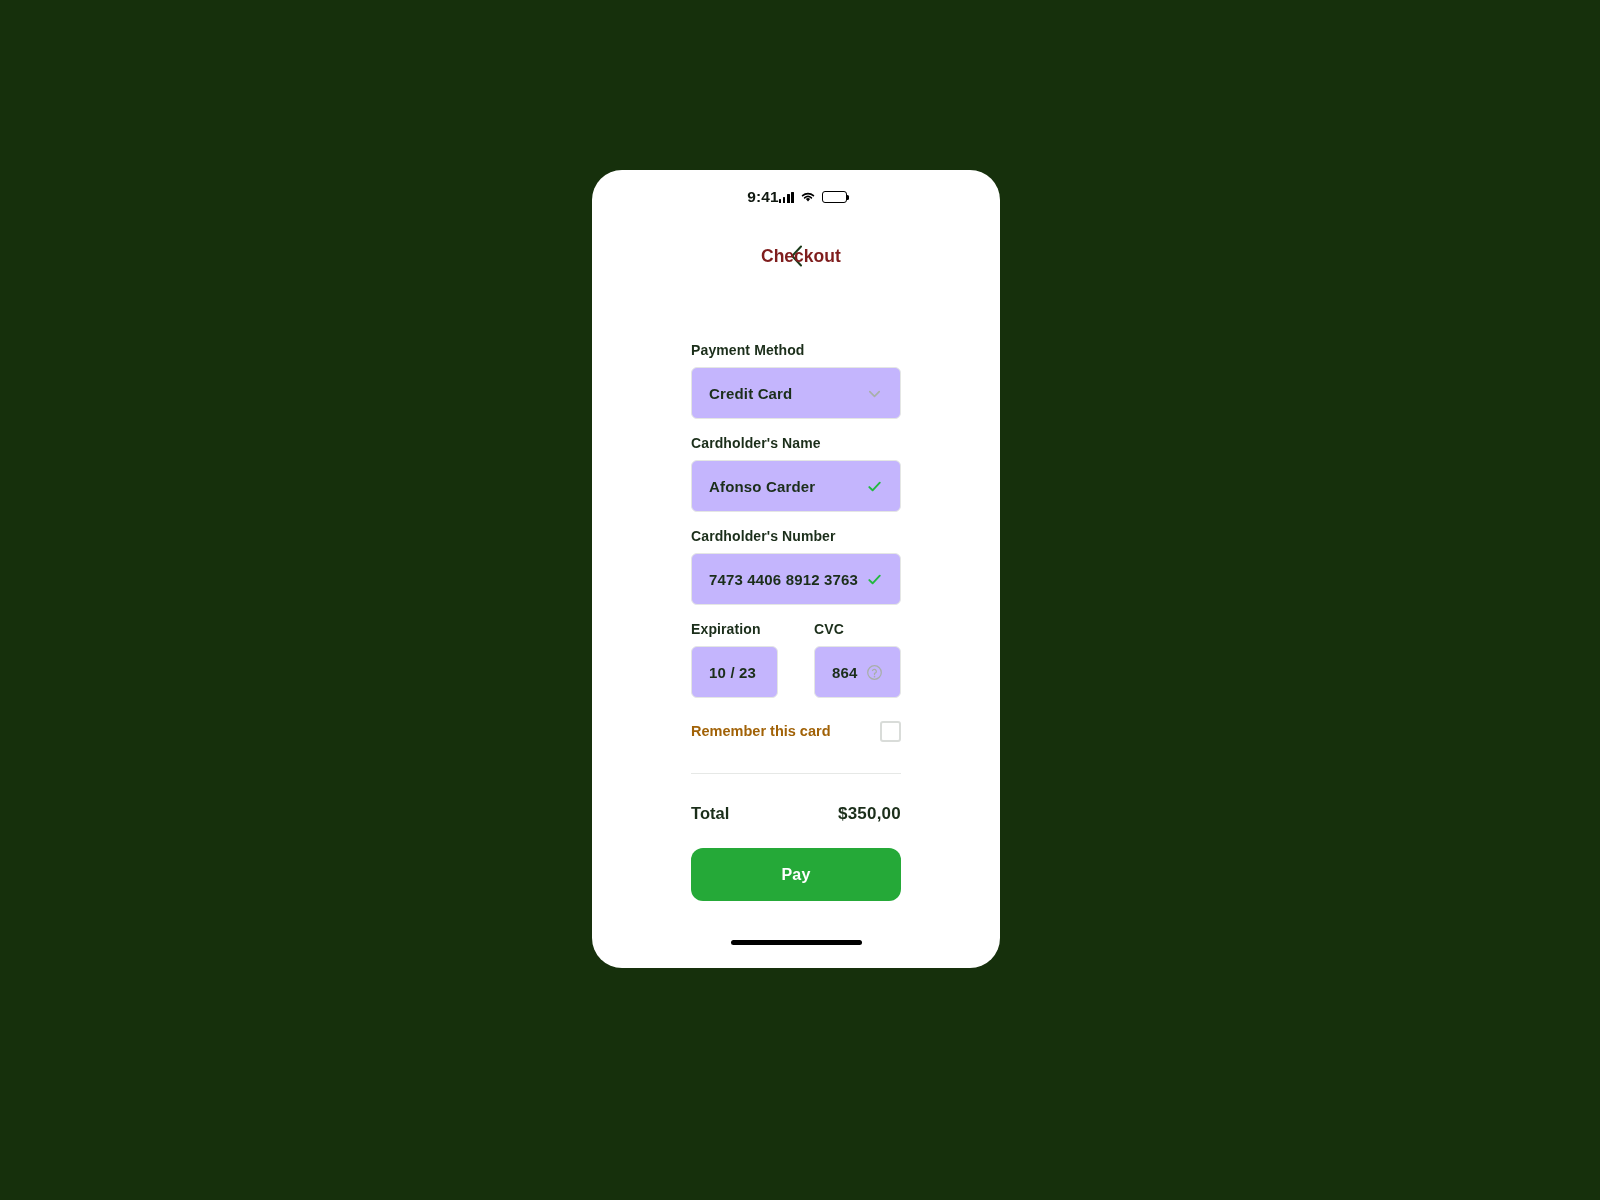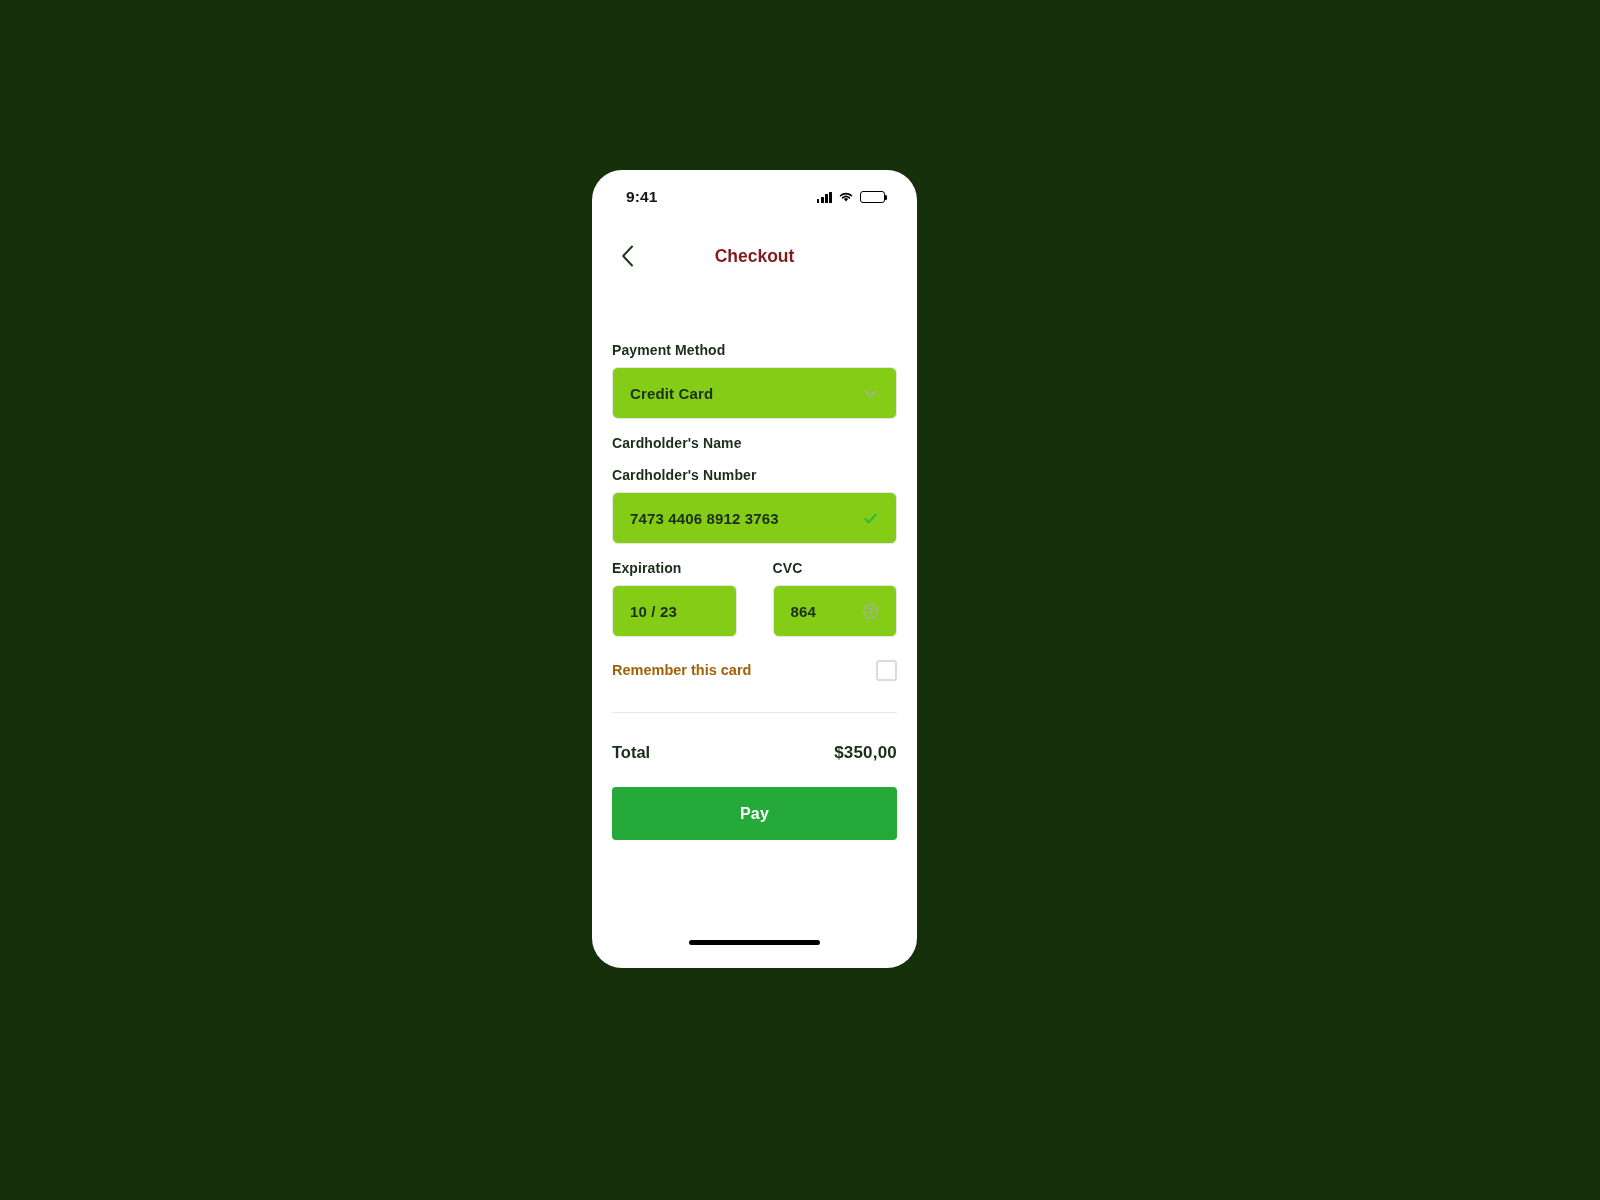--- a/index.html
+++ b/index.html
@@ -18,27 +18,28 @@
     position: relative;
     width: 1600px;
     height: 1200px;
   }
 
   
   .phone {
     position: absolute;
     left: 592px;
     top: 170px;
-    width: 325px;
+    width: 408px;
     height: 798px;
     background: #ffffff;
     border-radius: 30px;
     overflow: hidden;
     display: flex;
     flex-direction: column;
+    align-items: center;
   }
 
   
   .status-bar {
     height: 54px;
     flex: none;
     display: flex;
     align-items: center;
     justify-content: space-between;
     padding: 0 32px 0 34px;
@@ -138,21 +139,21 @@
     font-size: 14px;
     font-weight: bold;
     color: #1b2e1a;
     margin-bottom: 9px;
     letter-spacing: 0.1px;
   }
   .input-box {
     height: 52px;
     border: 1px solid #e4e6e4;
     border-radius: 6px;
-    background: #84cc16;
+    background: #c4b5fd;
     display: flex;
     align-items: center;
     padding: 0 17px;
     box-sizing: border-box;
     gap: 8px;
     cursor: text;
   }
   .input-box.select { cursor: pointer; }
   .input-value {
     flex: 1;
@@ -225,21 +226,21 @@
     font-weight: bold;
     color: #1b2e1a;
     letter-spacing: 0.2px;
   }
 
   
   .pay-button {
     margin-top: 24px;
     height: 53px;
     background: #25a938;
-    border-radius: 4px;
+    border-radius: 12px;
     display: flex;
     align-items: center;
     justify-content: center;
     cursor: pointer;
     border: none;
     width: 100%;
     padding: 12px;
   }
   .pay-label {
     font-size: 16px;
@@ -309,20 +310,26 @@
         <div class="input-box select">
           <span class="input-value">Credit Card</span>
           <svg class="chevron-down" viewBox="0 0 18 18">
             <path d="M4 7 L9 12 L14 7" stroke="#a8b0a8" stroke-width="1.7" fill="none" stroke-linecap="round" stroke-linejoin="round"></path>
           </svg>
         </div>
       </div>
 
       <div class="field-group">
         <div class="field-label">Cardholder's Name</div>
+        <div class="input-box">
+          <span class="input-value">Afonso Carder</span>
+          <svg class="check-icon" viewBox="0 0 18 18">
+            <path d="M3.5 9.6 L7 13 L14.6 5" stroke="#22ba3f" stroke-width="2" fill="none" stroke-linecap="round" stroke-linejoin="round"></path>
+          </svg>
+        </div>
       </div>
 
       <div class="field-group">
         <div class="field-label">Cardholder's Number</div>
         <div class="input-box">
           <span class="input-value">7473 4406 8912 3763</span>
           <svg class="check-icon" viewBox="0 0 18 18">
             <path d="M3.5 9.6 L7 13 L14.6 5" stroke="#22ba3f" stroke-width="2" fill="none" stroke-linecap="round" stroke-linejoin="round"></path>
           </svg>
         </div>

